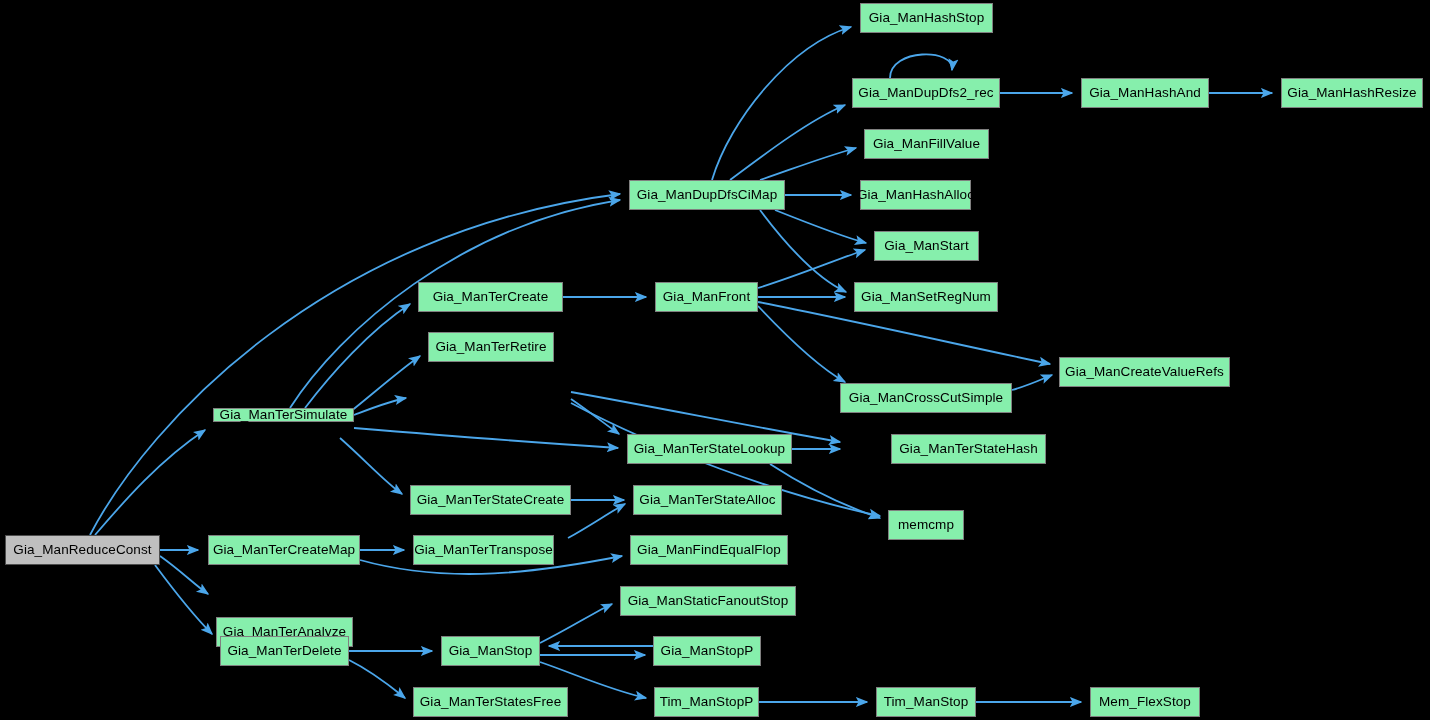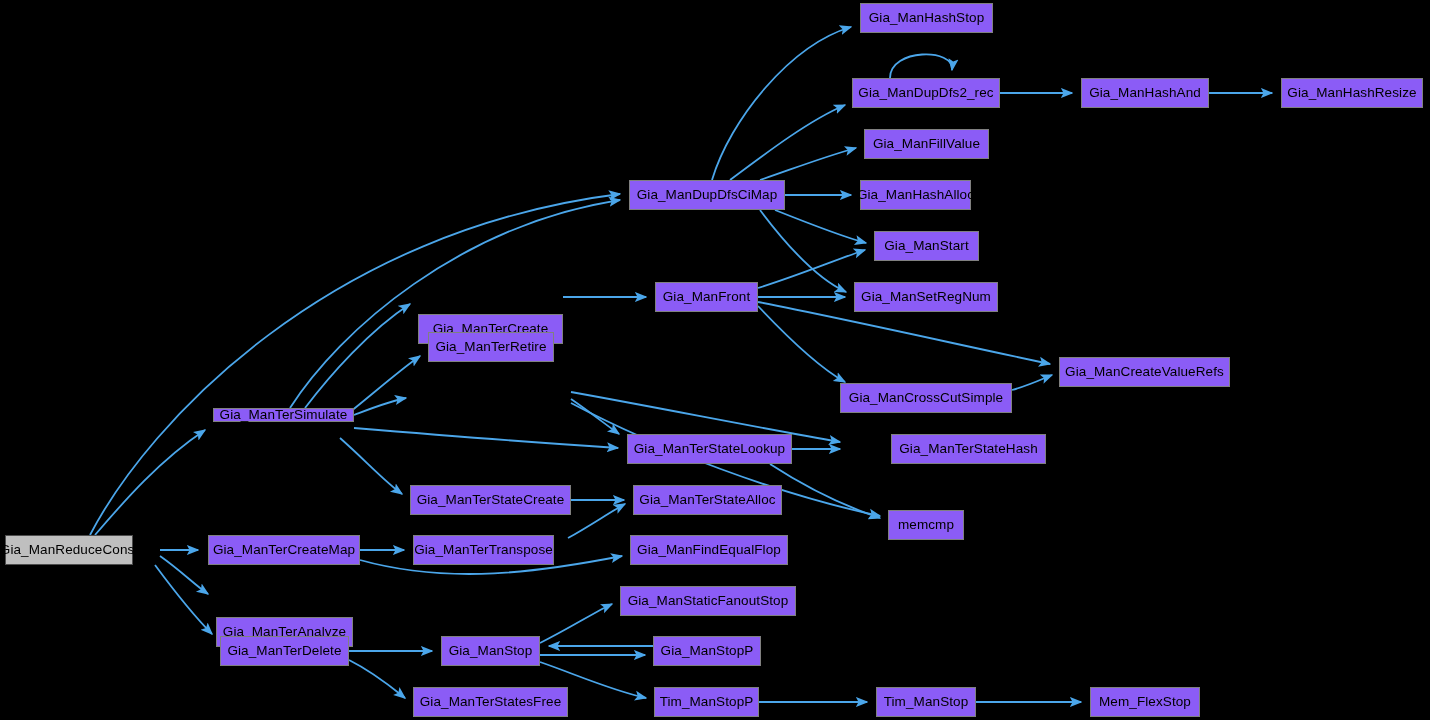--- a/index.html
+++ b/index.html
@@ -25,21 +25,21 @@
   #node-layer {
     position: absolute;
     left: 0;
     top: 0;
     width: 1430px;
     height: 720px;
   }
   .node {
     position: absolute;
     box-sizing: border-box;
-    background: #8b5cf6;
+    background: #86efac;
     border: 1px solid #808080;
     color: #000000;
     font-size: 13.5px;
     line-height: 1;
     display: flex;
     align-items: center;
     justify-content: center;
     white-space: nowrap;
     letter-spacing: 0.1px;
   }
@@ -108,33 +108,33 @@
 
   <div id="node-layer">
       <div class="node" style="left: 860px; top: 3px; width: 133px; height: 30px;">Gia_ManHashStop</div>
       <div class="node" style="left: 852px; top: 78px; width: 148px; height: 30px;">Gia_ManDupDfs2_rec</div>
       <div class="node" style="left: 1081px; top: 78px; width: 128px; height: 30px;">Gia_ManHashAnd</div>
       <div class="node" style="left: 1281px; top: 78px; width: 142px; height: 30px;">Gia_ManHashResize</div>
       <div class="node" style="left: 864px; top: 129px; width: 125px; height: 30px;">Gia_ManFillValue</div>
       <div class="node" style="left: 629px; top: 180px; width: 156px; height: 30px;">Gia_ManDupDfsCiMap</div>
       <div class="node" style="left: 860px; top: 180px; width: 111px; height: 30px;">Gia_ManHashAlloc</div>
       <div class="node" style="left: 874px; top: 231px; width: 105px; height: 30px;">Gia_ManStart</div>
-      <div class="node" style="left: 418px; top: 282px; width: 145px; height: 30px; margin-top: 32px;">Gia_ManTerCreate</div>
+      <div class="node" style="left: 418px; top: 282px; width: 145px; height: 30px;">Gia_ManTerCreate</div>
       <div class="node" style="left: 655px; top: 282px; width: 103px; height: 30px;">Gia_ManFront</div>
       <div class="node" style="left: 854px; top: 282px; width: 144px; height: 30px;">Gia_ManSetRegNum</div>
       <div class="node" style="left: 428px; top: 332px; width: 126px; height: 30px;">Gia_ManTerRetire</div>
       <div class="node" style="left: 1059px; top: 357px; width: 171px; height: 30px;">Gia_ManCreateValueRefs</div>
       <div class="node" style="left: 840px; top: 383px; width: 172px; height: 30px;">Gia_ManCrossCutSimple</div>
       <div class="node" style="left: 213px; top: 408px; width: 141px; height: 14px;">Gia_ManTerSimulate</div>
       <div class="node" style="left: 627px; top: 434px; width: 165px; height: 30px;">Gia_ManTerStateLookup</div>
       <div class="node" style="left: 891px; top: 434px; width: 155px; height: 30px;">Gia_ManTerStateHash</div>
       <div class="node" style="left: 410px; top: 485px; width: 161px; height: 30px;">Gia_ManTerStateCreate</div>
       <div class="node" style="left: 633px; top: 485px; width: 149px; height: 30px;">Gia_ManTerStateAlloc</div>
       <div class="node" style="left: 888px; top: 510px; width: 76px; height: 30px;">memcmp</div>
-      <div class="node highlight" style="left: 5px; top: 535px; width: 128px; height: 30px; text-align: center;">Gia_ManReduceConst</div>
+      <div class="node highlight" style="left: 5px; top: 535px; width: 155px; height: 30px; text-align: center;">Gia_ManReduceConst</div>
       <div class="node" style="left: 208px; top: 535px; width: 152px; height: 30px;">Gia_ManTerCreateMap</div>
       <div class="node" style="left: 413px; top: 535px; width: 141px; height: 30px;">Gia_ManTerTranspose</div>
       <div class="node" style="left: 630px; top: 535px; width: 158px; height: 30px;">Gia_ManFindEqualFlop</div>
       <div class="node" style="left: 620px; top: 586px; width: 176px; height: 30px;">Gia_ManStaticFanoutStop</div>
       <div class="node" style="left: 216px; top: 617px; width: 137px; height: 30px;">Gia_ManTerAnalyze</div>
       <div class="node" style="left: 220px; top: 636px; width: 129px; height: 30px;">Gia_ManTerDelete</div>
       <div class="node" style="left: 441px; top: 636px; width: 99px; height: 30px;">Gia_ManStop</div>
       <div class="node" style="left: 653px; top: 636px; width: 108px; height: 30px;">Gia_ManStopP</div>
       <div class="node" style="left: 413px; top: 687px; width: 155px; height: 30px;">Gia_ManTerStatesFree</div>
       <div class="node" style="left: 654px; top: 687px; width: 105px; height: 30px;">Tim_ManStopP</div>

